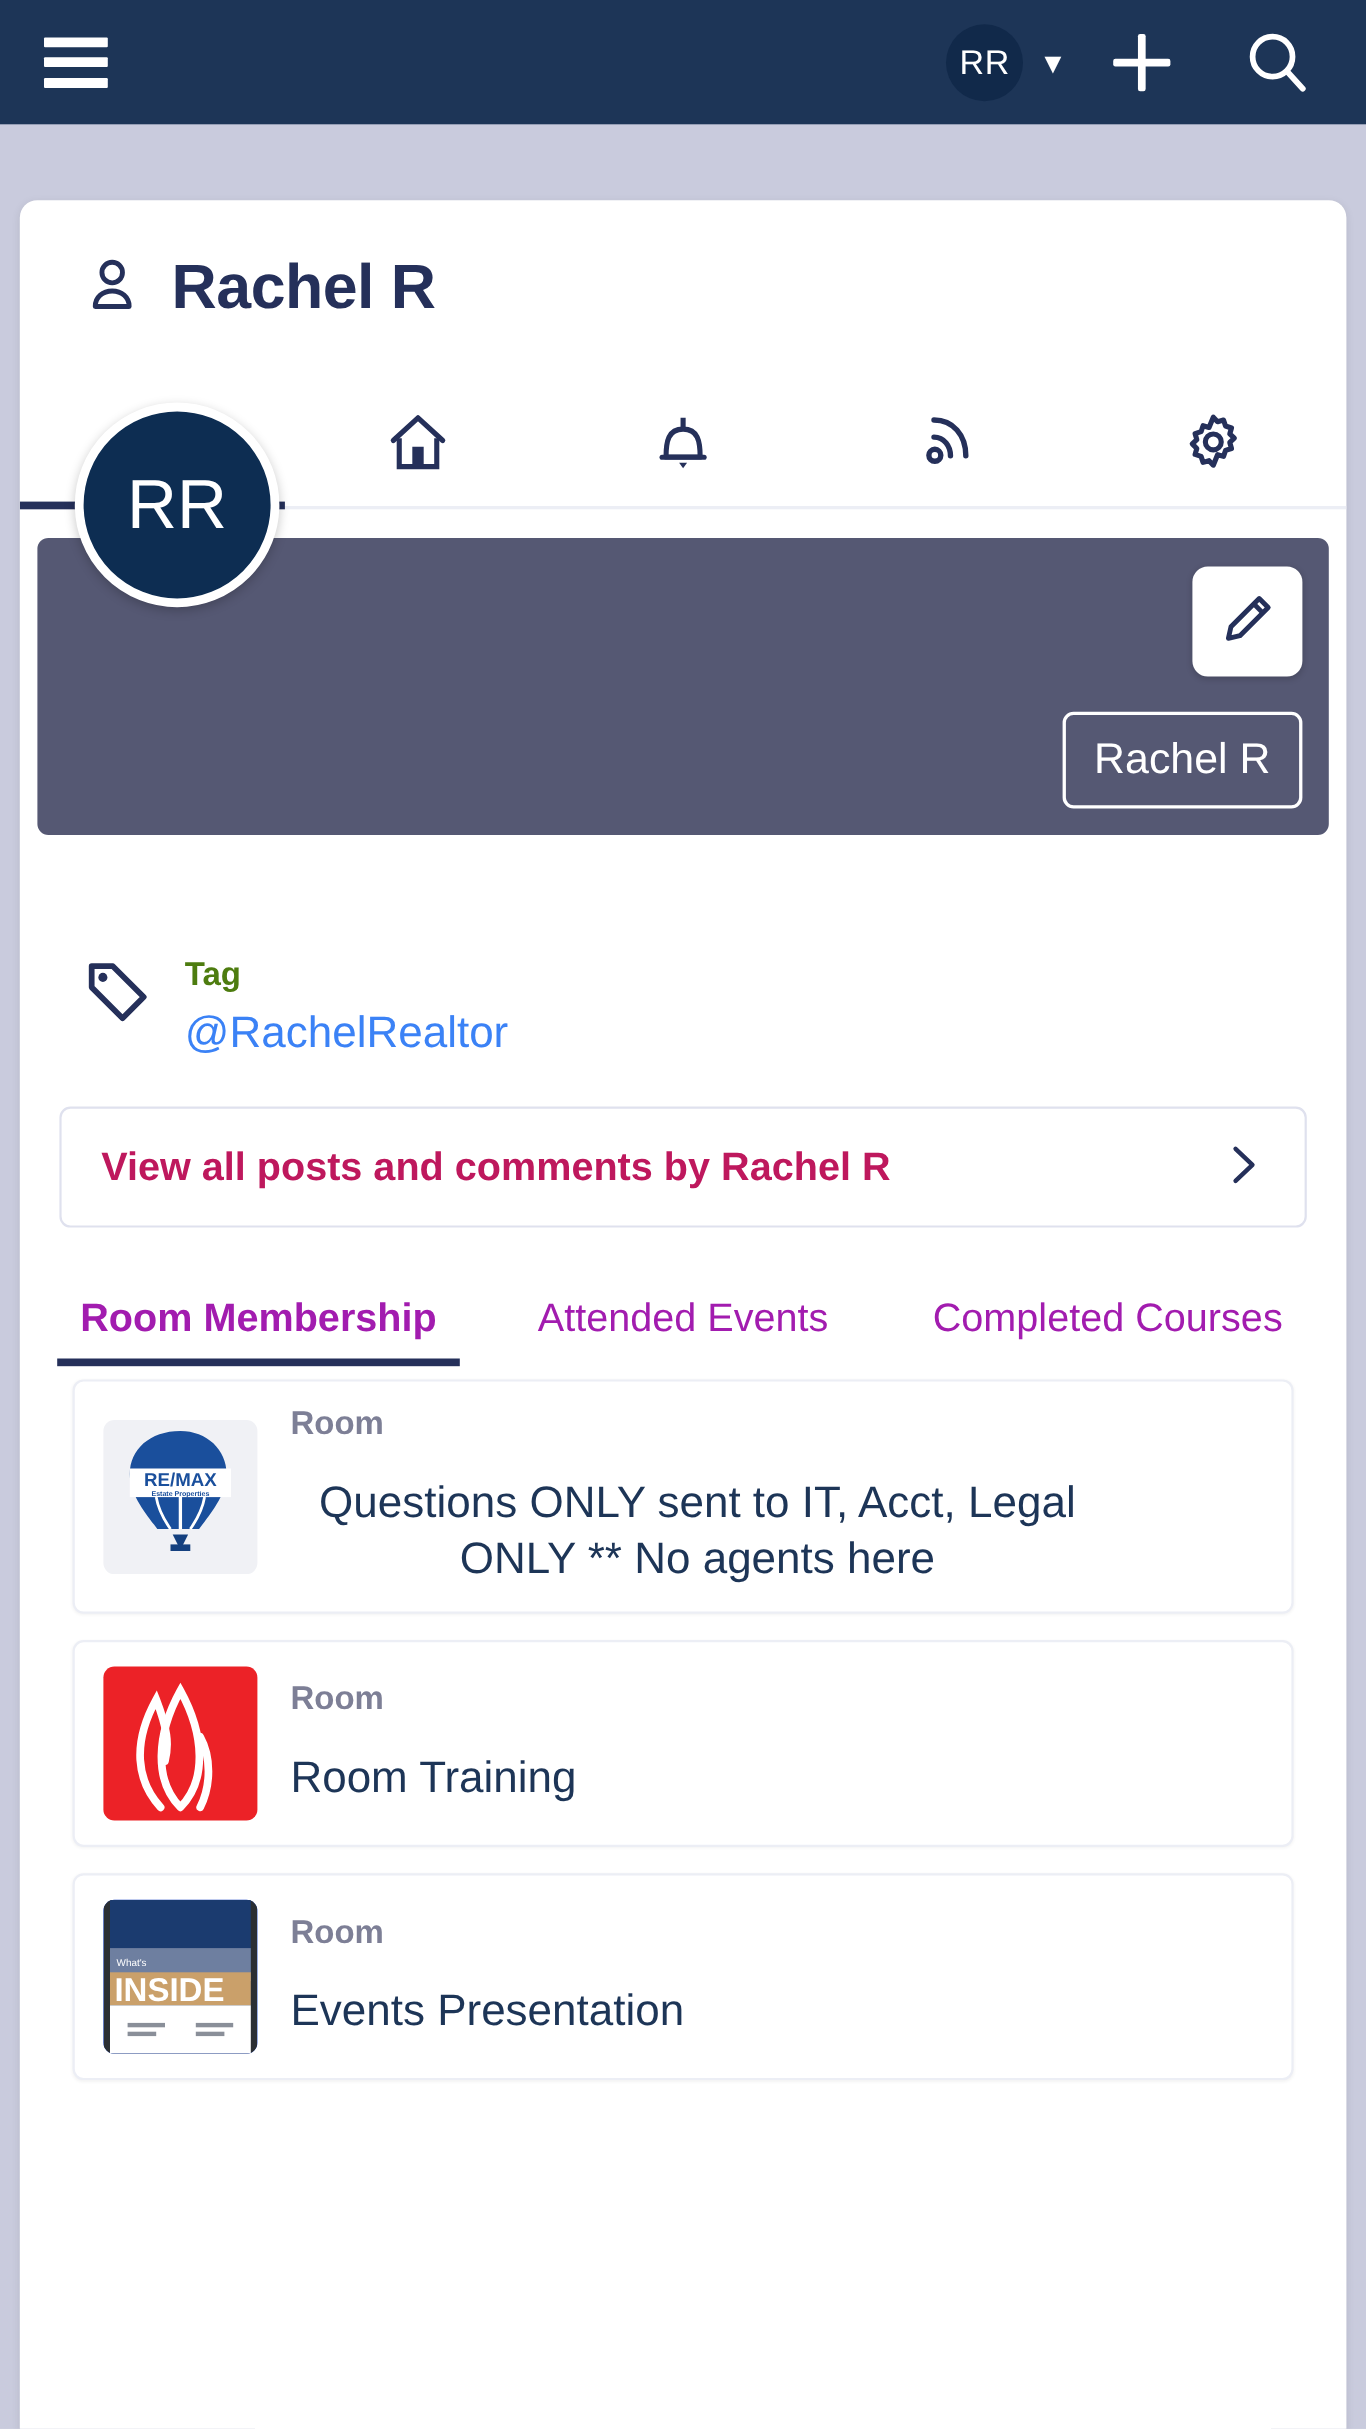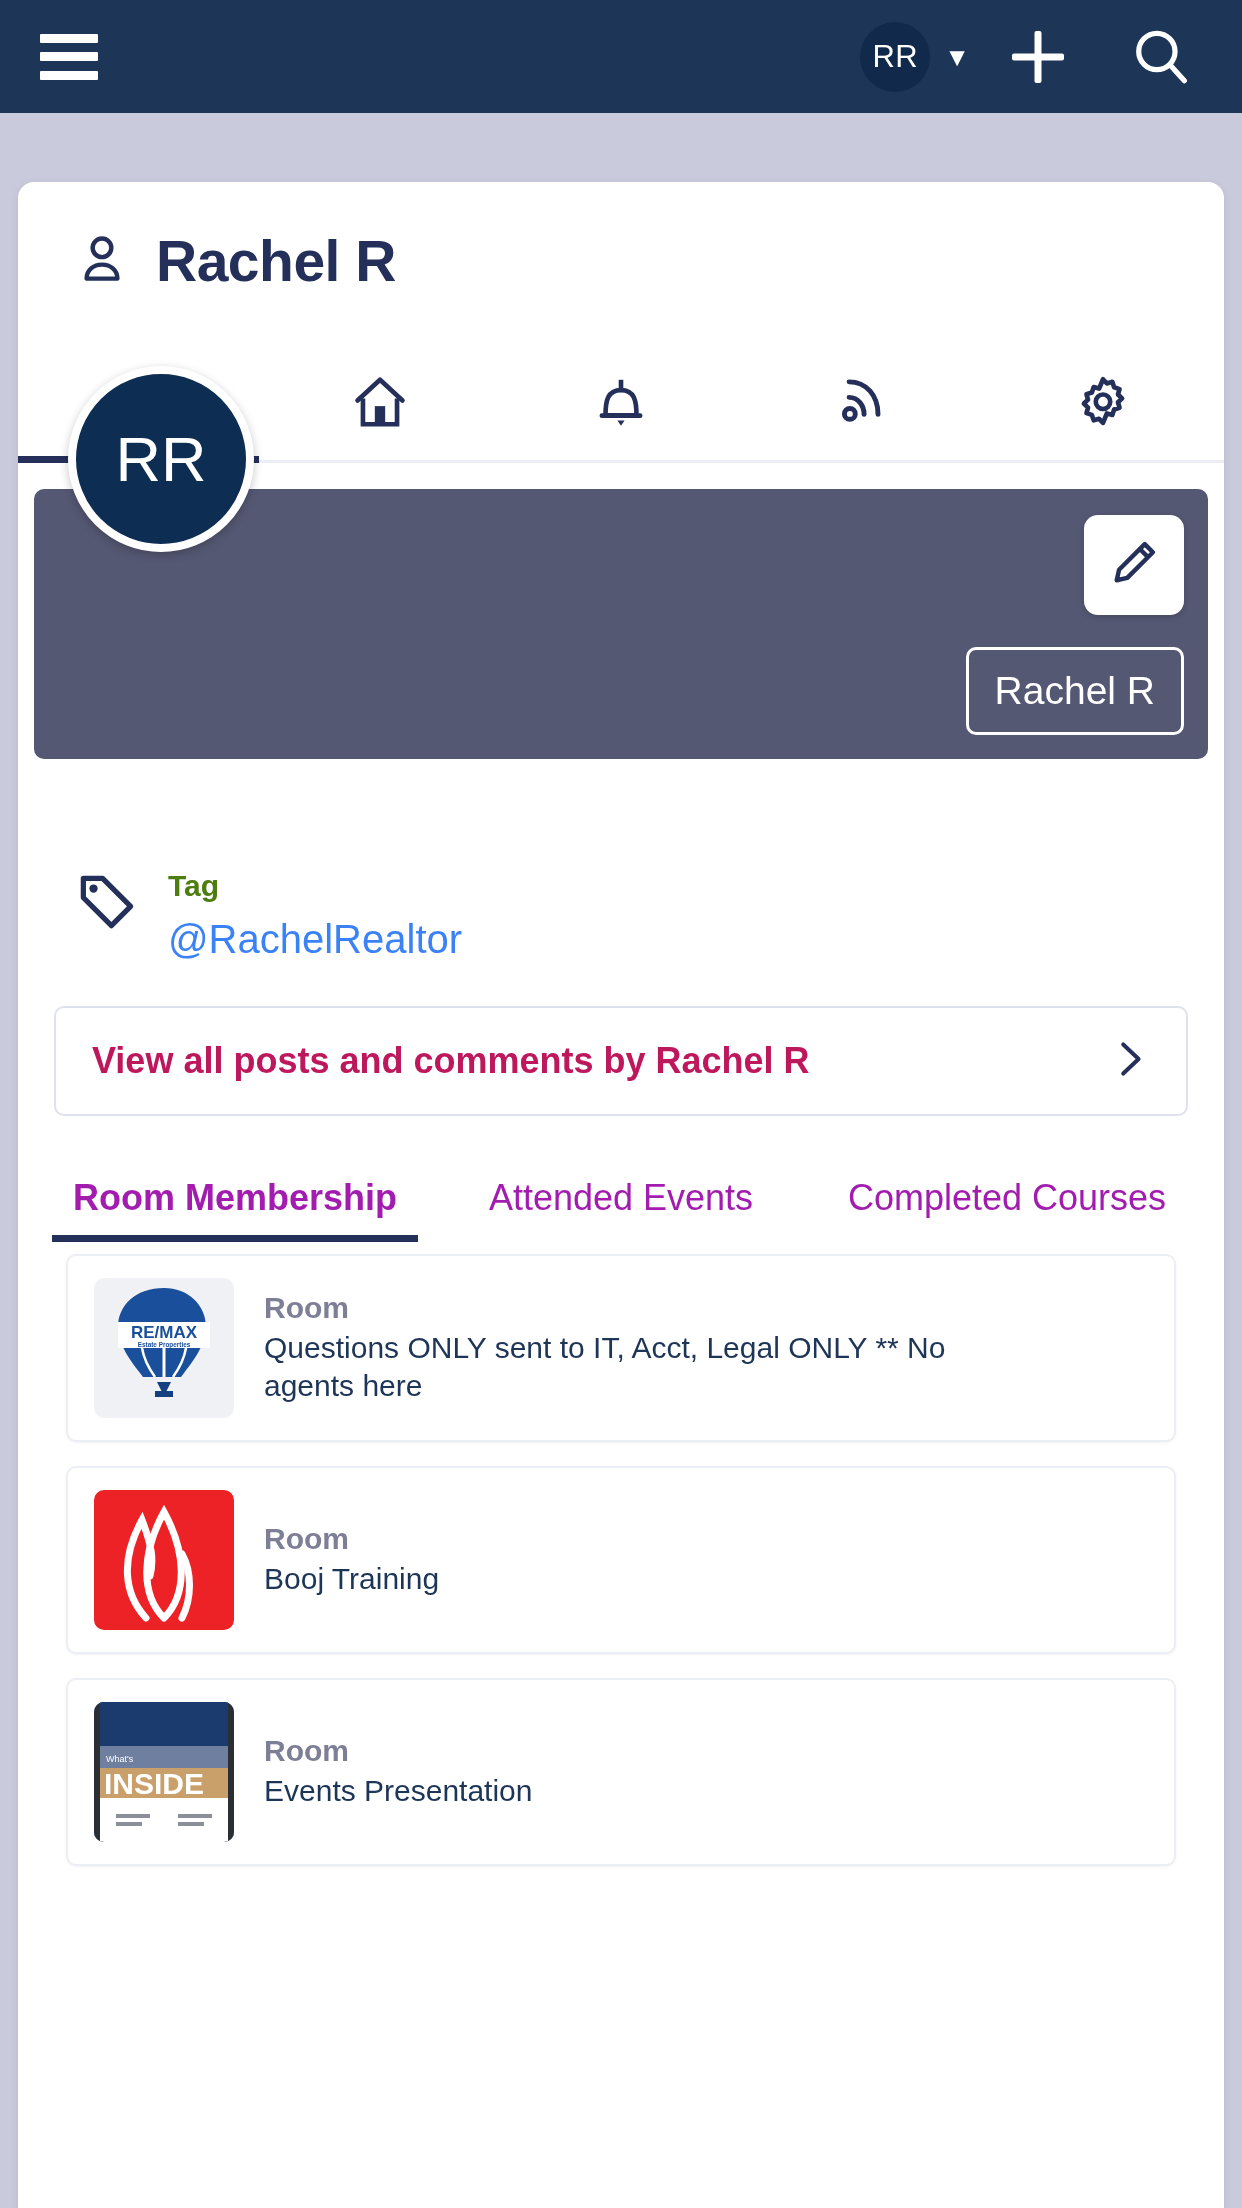--- a/index.html
+++ b/index.html
@@ -109,21 +109,21 @@
     display: flex; align-items: center; background: #ffffff; border: 2px solid #eceef5;
     border-radius: 10px; padding: 22px 26px; margin-bottom: 24px; cursor: pointer;
     box-shadow: 0 1px 3px rgba(0,0,0,.05);
   }
   .room-thumb {
     width: 140px; height: 140px; border-radius: 10px; flex: 0 0 140px; overflow: hidden;
     display: flex; align-items: flex-start; justify-content: center;
   }
   .room-meta { margin-left: 30px; }
   .room-kind { font-size: 30px; color: #7d7f96; font-weight: bold; }
-  .room-name { font-size: 30px; color: #1d3557; margin-top: 4px; line-height: 1.28; max-width: 740px; }
+  .room-name { font-size: 40px; color: #1d3557; margin-top: 29px; line-height: 1.28; max-width: 740px; text-align: center; }
 
   
   .thumb-remax { background: #f0f1f5; }
   .thumb-booj { background: #ec2227; }
   .thumb-inside { background: #1d4ed8; }
 </style>
 </head>
 <body>
 
 <div class="screen">
@@ -279,21 +279,21 @@
           <svg width="140" height="140" viewBox="0 0 140 140">
             <g fill="none" stroke="#ffffff" stroke-width="7" stroke-linecap="round">
               <path d="M52 128C30 104 26 70 48 30c10 26 12 40 8 56"></path>
               <path d="M70 128C46 104 48 62 70 22c22 40 24 82 0 106"></path>
               <path d="M88 128c10-20 10-46 0-64"></path>
             </g>
           </svg>
         </div>
         <div class="room-meta">
           <div class="room-kind">Room</div>
-          <div class="room-name">Booj Training</div>
+          <div class="room-name">Room Training</div>
         </div>
       </div>
 
       <div class="room-card">
         <div class="room-thumb thumb-inside">
           <svg width="140" height="140" viewBox="0 0 140 140">
             <rect x="0" y="0" width="140" height="140" fill="#2b2f33"></rect>
             <rect x="6" y="0" width="128" height="96" fill="#1b3b6f"></rect>
             <rect x="6" y="44" width="128" height="30" fill="#6e7fa0"></rect>
             <rect x="6" y="66" width="128" height="30" fill="#caa06a"></rect>

